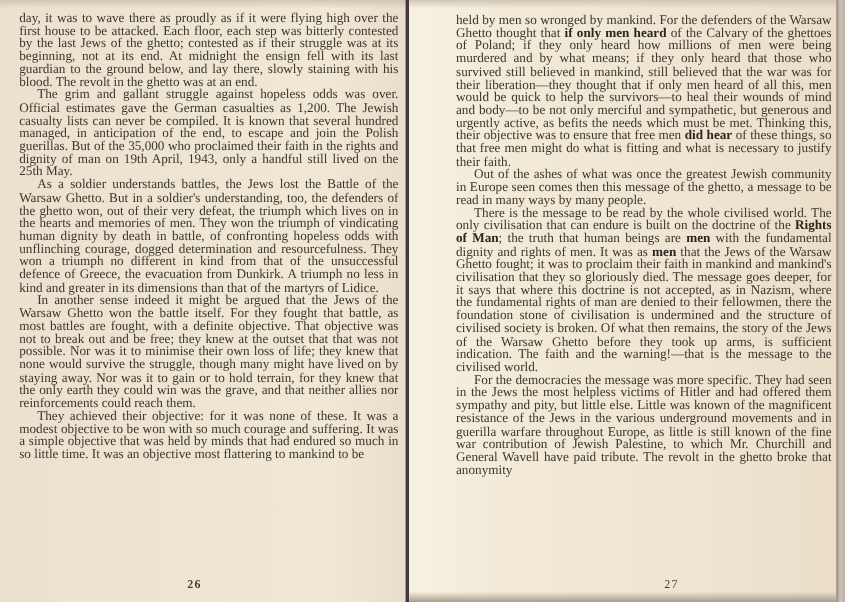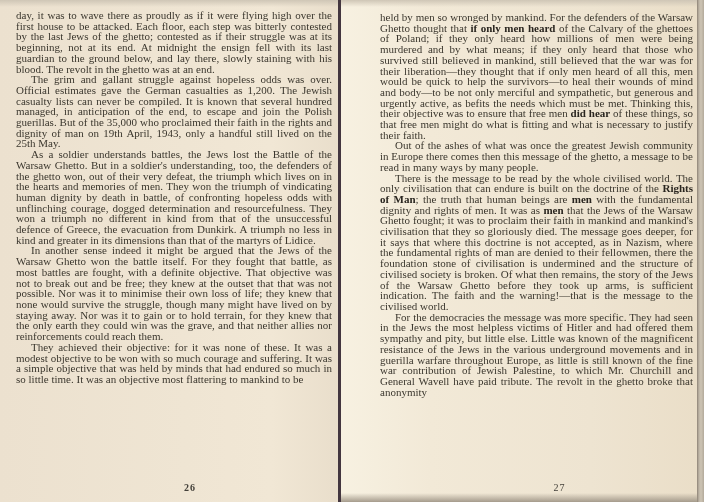--- a/index.html
+++ b/index.html
@@ -59,21 +59,21 @@
     letter-spacing:0.6px;
     word-spacing:5px;
     margin:1px 0 1px 0;
     text-indent:0;
   }
   .page-number{
     position:absolute;bottom:9px;
     width:316px;text-align:center;
     font-size:10px;color:#43403a;letter-spacing:1px;
   }
-  .page-left .page-number{left:32px;font-weight:bold;}
+  .page-left .page-number{left:4px;font-weight:bold;}
   .page-right .page-number{left:62px;width:313px;}
 </style>
 </head>
 <body>
 
 <div class="book">
 
   <div class="page page-left">
     <div class="page-text">
         <p class="para"><span>day, it was to wave there as proudly as if it were flying high over the first house to be attacked.  Each floor, each step was bitterly contested by the last Jews of the ghetto; contested as if their struggle was at its beginning, not at its end.  At midnight the ensign fell with its last guardian to the ground below, and lay there, slowly staining with his blood.  The revolt in the ghetto was at an end.</span></p>
@@ -84,21 +84,21 @@
       </div>
     <div class="page-number">26</div>
   </div>
 
   <div class="gutter"></div>
   <div class="spine-light"></div>
 
   <div class="page page-right">
     <div class="page-text">
         <p class="para"><span>held by men so wronged by mankind.  For the defenders of the Warsaw Ghetto thought that </span><span class="bold">if only men heard</span><span> of the Calvary of the ghettoes of Poland; if they only heard how millions of men were being murdered and by what means; if they only heard that those who survived still believed in mankind, still believed that the war was for their liberation—they thought that if only men heard of all this, men would be quick to help the survivors—to heal their wounds of mind and body—to be not only merciful and sympathetic, but generous and urgently active, as befits the needs which must be met.  Thinking this, their objective was to ensure that free men </span><span class="bold">did hear</span><span> of these things, so that free men might do what is fitting and what is necessary to justify their faith.</span></p>
-        <p class="para indent"><span>Out of the ashes of what was once the greatest Jewish community in Europe there comes then this message of the ghetto, a message to be read in many ways by many people.</span></p>
+        <p class="para indent"><span>Out of the ashes of what was once the greatest Jewish community in Europe seen comes then this message of the ghetto, a message to be read in many ways by many people.</span></p>
         <p class="para indent"><span>There is the message to be read by the whole civilised world. The only civilisation that can endure is built on the doctrine of the </span><span class="bold">Rights of Man</span><span>; the truth that human beings are </span><span class="bold">men</span><span> with the fundamental dignity and rights of men.  It was as </span><span class="bold">men</span><span> that the Jews of the Warsaw Ghetto fought; it was to proclaim their faith in mankind and mankind's civilisation that they so gloriously died.  The message goes deeper, for it says that where this doctrine is not accepted, as in Nazism, where the fundamental rights of man are denied to their fellowmen, there the foundation stone of civilisation is undermined and the structure of civilised society is broken.  Of what then remains, the story of the Jews of the Warsaw Ghetto before they took up arms, is sufficient indication.  The faith and the warning!—that is the message to the civilised world.</span></p>
         <p class="para indent"><span>For the democracies the message was more specific. They had seen in the Jews the most helpless victims of Hitler and had offered them sympathy and pity, but little else.  Little was known of the magnificent resistance of the Jews in the various underground movements and in guerilla warfare throughout Europe, as little is still known of the fine war contribution of Jewish Palestine, to which Mr. Churchill and General Wavell have paid tribute.  The revolt in the ghetto broke that anonymity</span></p>
       </div>
     <div class="page-number">27</div>
   </div>
 
   <div class="right-edge"></div>
 
 </div>
 

